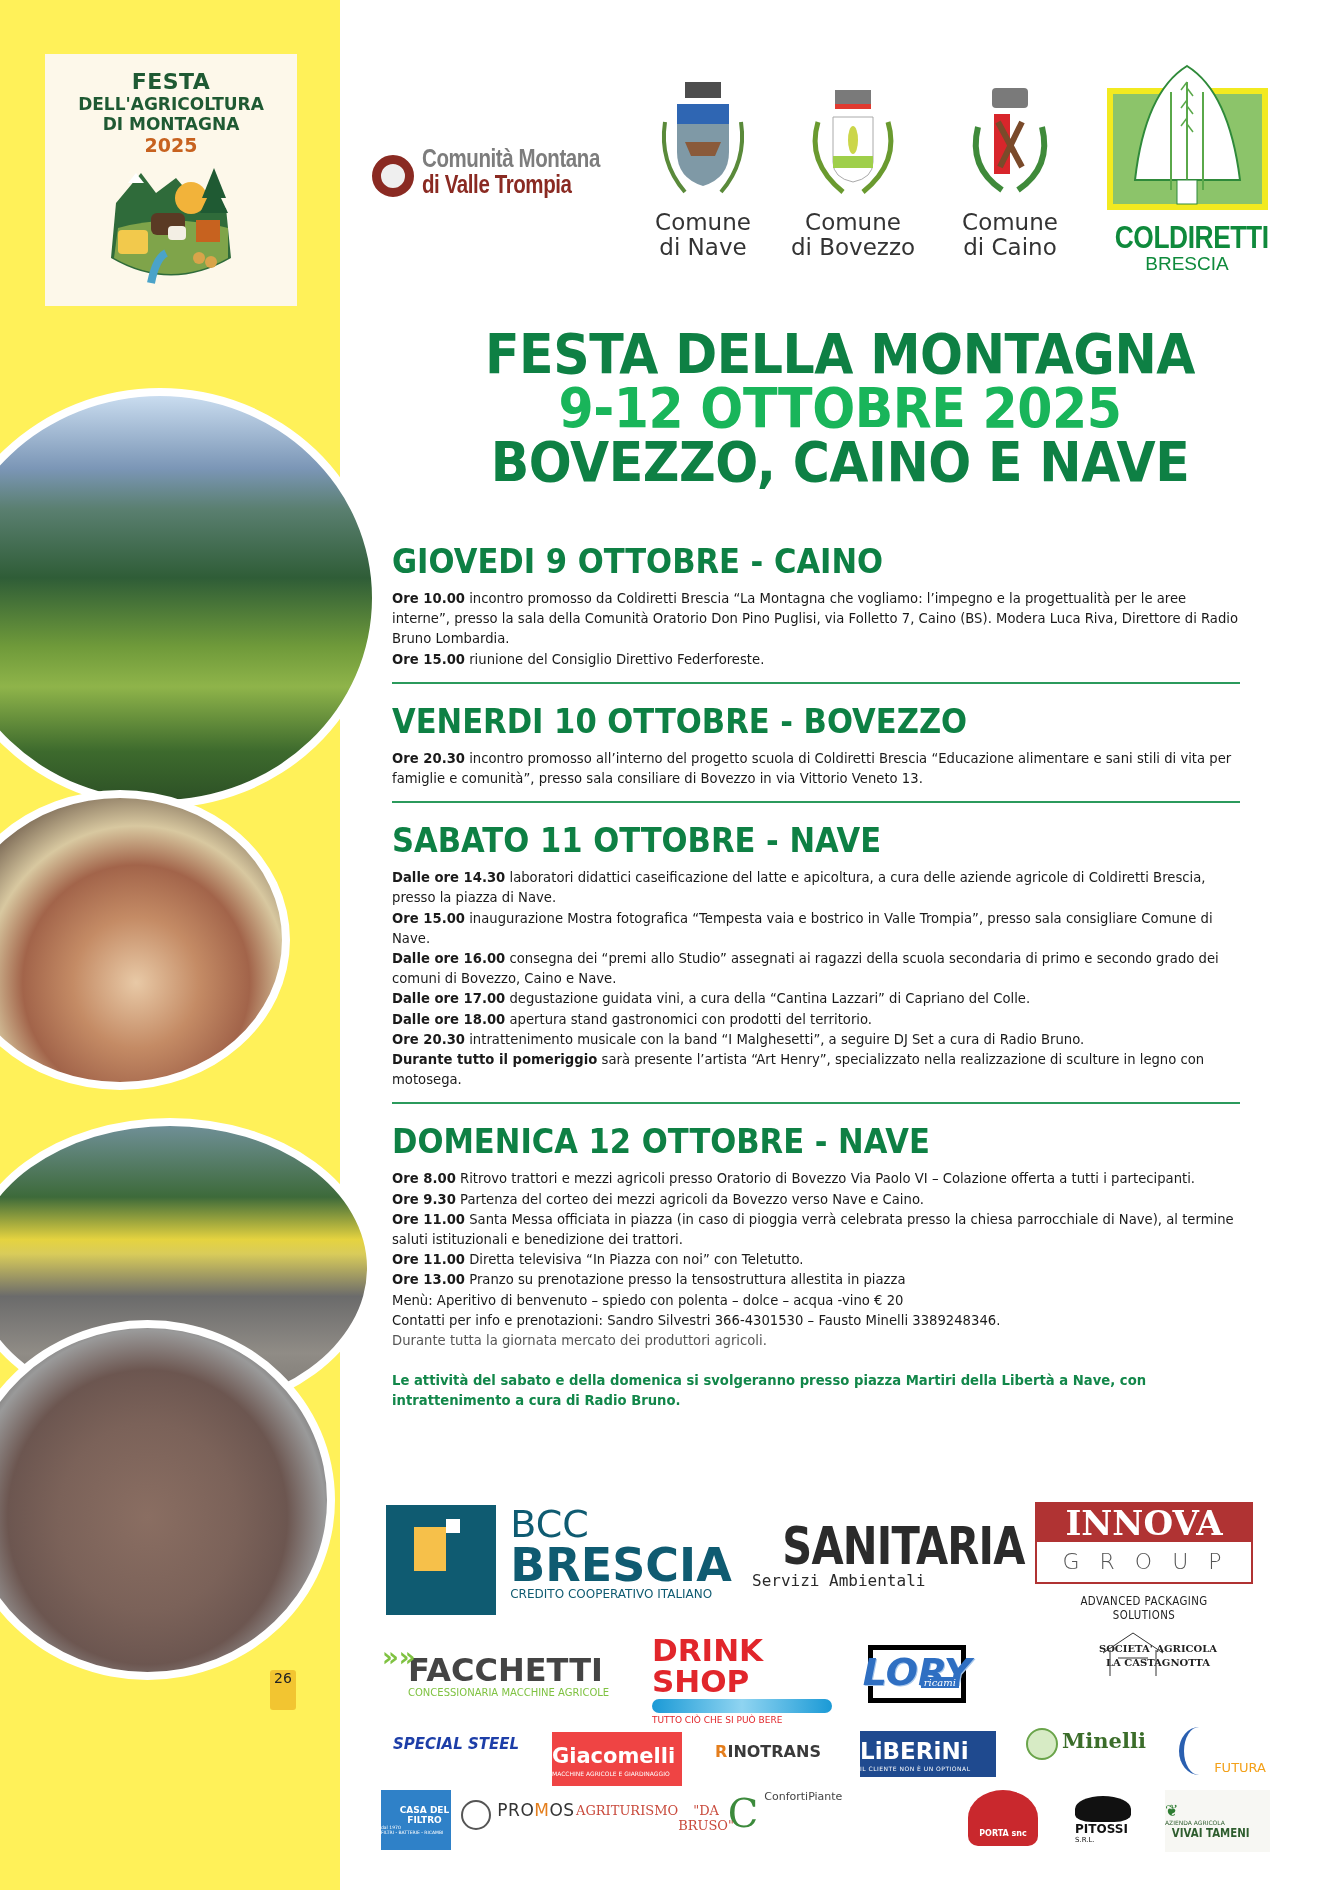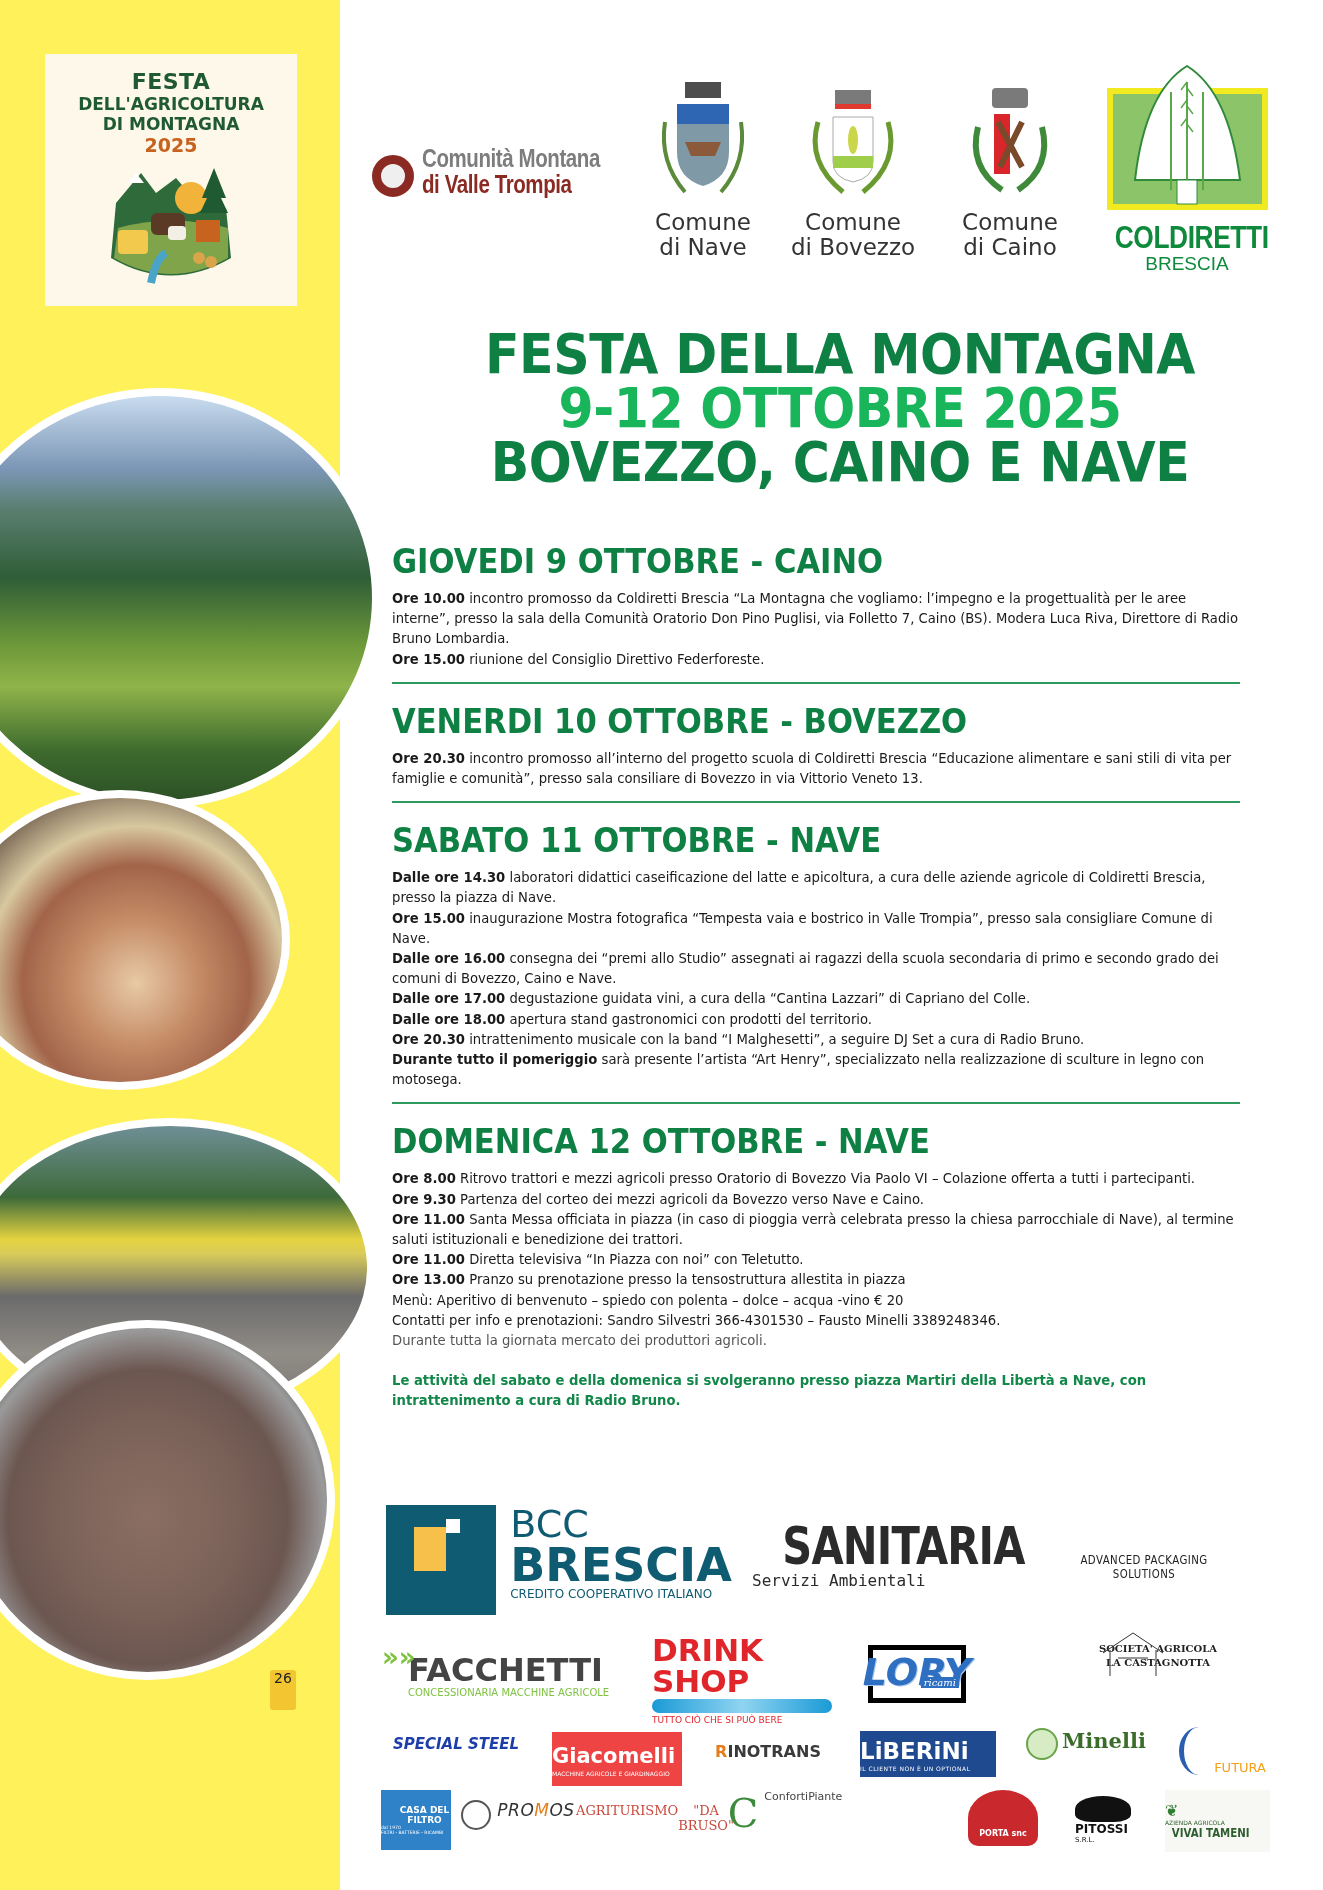--- a/index.html
+++ b/index.html
@@ -111,21 +111,21 @@
   .minelli .a { font-family: "DejaVu Serif", serif; font-weight: bold; font-size: 21px; color: #3b6d2a; margin-left: 4px; }
   .futura { left: 1165px; top: 1725px; width: 105px; height: 56px; }
   .futura .a { font-family: "DejaVu Sans", sans-serif; font-size: 13px; color: #f3a11a; position: absolute; right: 4px; bottom: 6px; }
   .futura .swoosh { position: absolute; left: 14px; top: 2px; width: 40px; height: 48px; border-left: 5px solid #2a5fb0; border-radius: 50% 0 0 50%; }
 
   .casa { left: 381px; top: 1790px; width: 70px; height: 60px; background: #2f81c8; flex-direction: column; }
   .casa .a { font-family: "DejaVu Sans", sans-serif; font-weight: bold; font-size: 9px; color: #fff; padding-left: 17px; }
   .casa .b { font-size: 4.5px; color: #fff; font-family: "DejaVu Sans", sans-serif; }
   .promos { left: 458px; top: 1800px; width: 120px; height: 38px; }
   .promos .c { width: 30px; height: 30px; border: 2px solid #555; border-radius: 50%; flex: none; }
-  .promos .a { font-family: "DejaVu Sans", sans-serif; font-size: 17px; color: #333; margin-left: 6px; letter-spacing: 0.5px; font-style: italic; }
+  .promos .a { font-family: "DejaVu Sans", sans-serif; font-size: 17px; color: #333; margin-left: 6px; letter-spacing: 0.5px; }
   .promos .o { color: #e47e1d; }
   .bruso { left: 585px; top: 1803px; width: 140px; height: 40px; flex-direction: row; }
   .bruso .a { font-family: "DejaVu Serif", serif; font-size: 13px; color: #c94a3c; line-height: 15px; }
   .conforti { left: 730px; top: 1790px; width: 110px; height: 58px; }
   .conforti .c { font-family: "DejaVu Serif", serif; font-size: 40px; color: #3c8a3c; }
   .conforti .bar { width: 1px; height: 56px; background: #333; margin: 0 3px; }
   .conforti .a { font-family: "DejaVu Sans", sans-serif; font-size: 11px; color: #444; }
   .porta { left: 963px; top: 1790px; width: 80px; height: 62px; }
   .porta .disc { width: 70px; height: 56px; border-radius: 50% 50% 10px 10px; background: #c9282d; color: #fff; font-family: "DejaVu Sans", sans-serif; font-weight: bold; font-size: 8px; display: flex; align-items: flex-end; justify-content: center; padding-bottom: 8px; }
   .pitossi { left: 1075px; top: 1790px; width: 70px; height: 60px; flex-direction: column; }
@@ -289,20 +289,24 @@
     <div class="c">CREDITO COOPERATIVO ITALIANO</div>
   </div>
 </div>
 
 <div class="sponsor sanitaria">
   <div class="a">SANITARIA</div>
   <div class="b">Servizi Ambientali</div>
 </div>
 
 <div class="sponsor innova">
+  <div class="box">
+    <div class="top">INNOVA</div>
+    <div class="bot">GROUP</div>
+  </div>
   <div class="tag">ADVANCED PACKAGING SOLUTIONS</div>
 </div>
 
 <div class="sponsor facchetti">
   <span class="chev">»»</span>
   <div class="a">FACCHETTI</div>
   <div class="b">CONCESSIONARIA MACCHINE AGRICOLE</div>
 </div>
 
 <div class="sponsor drinkshop">

